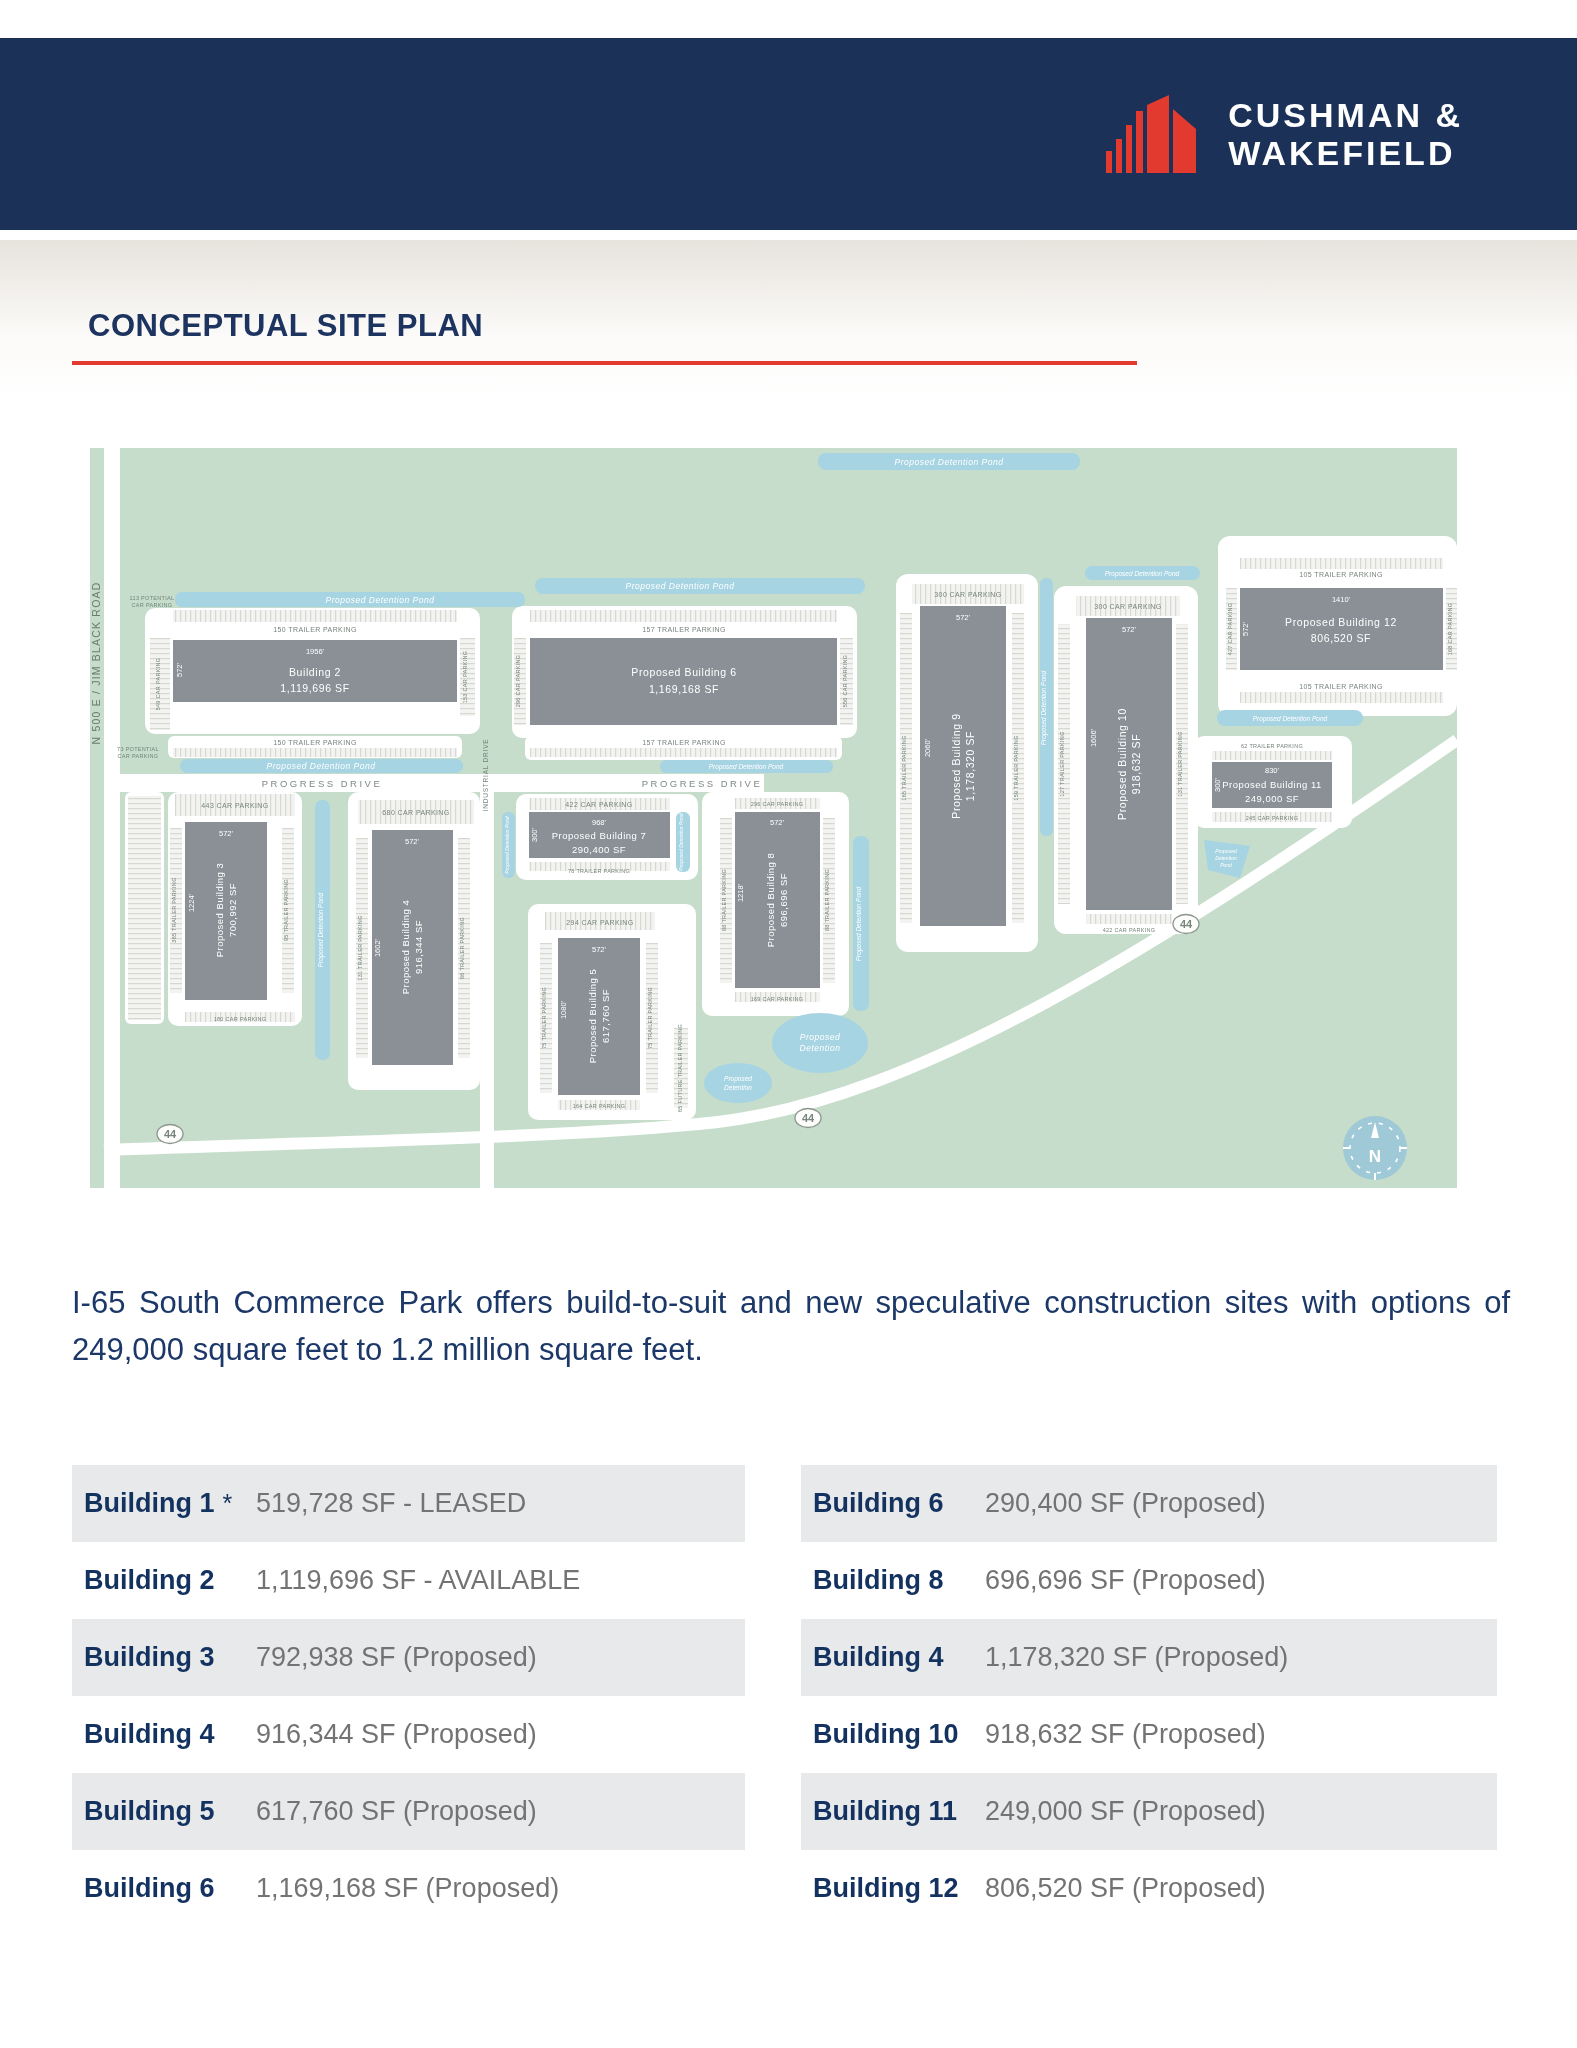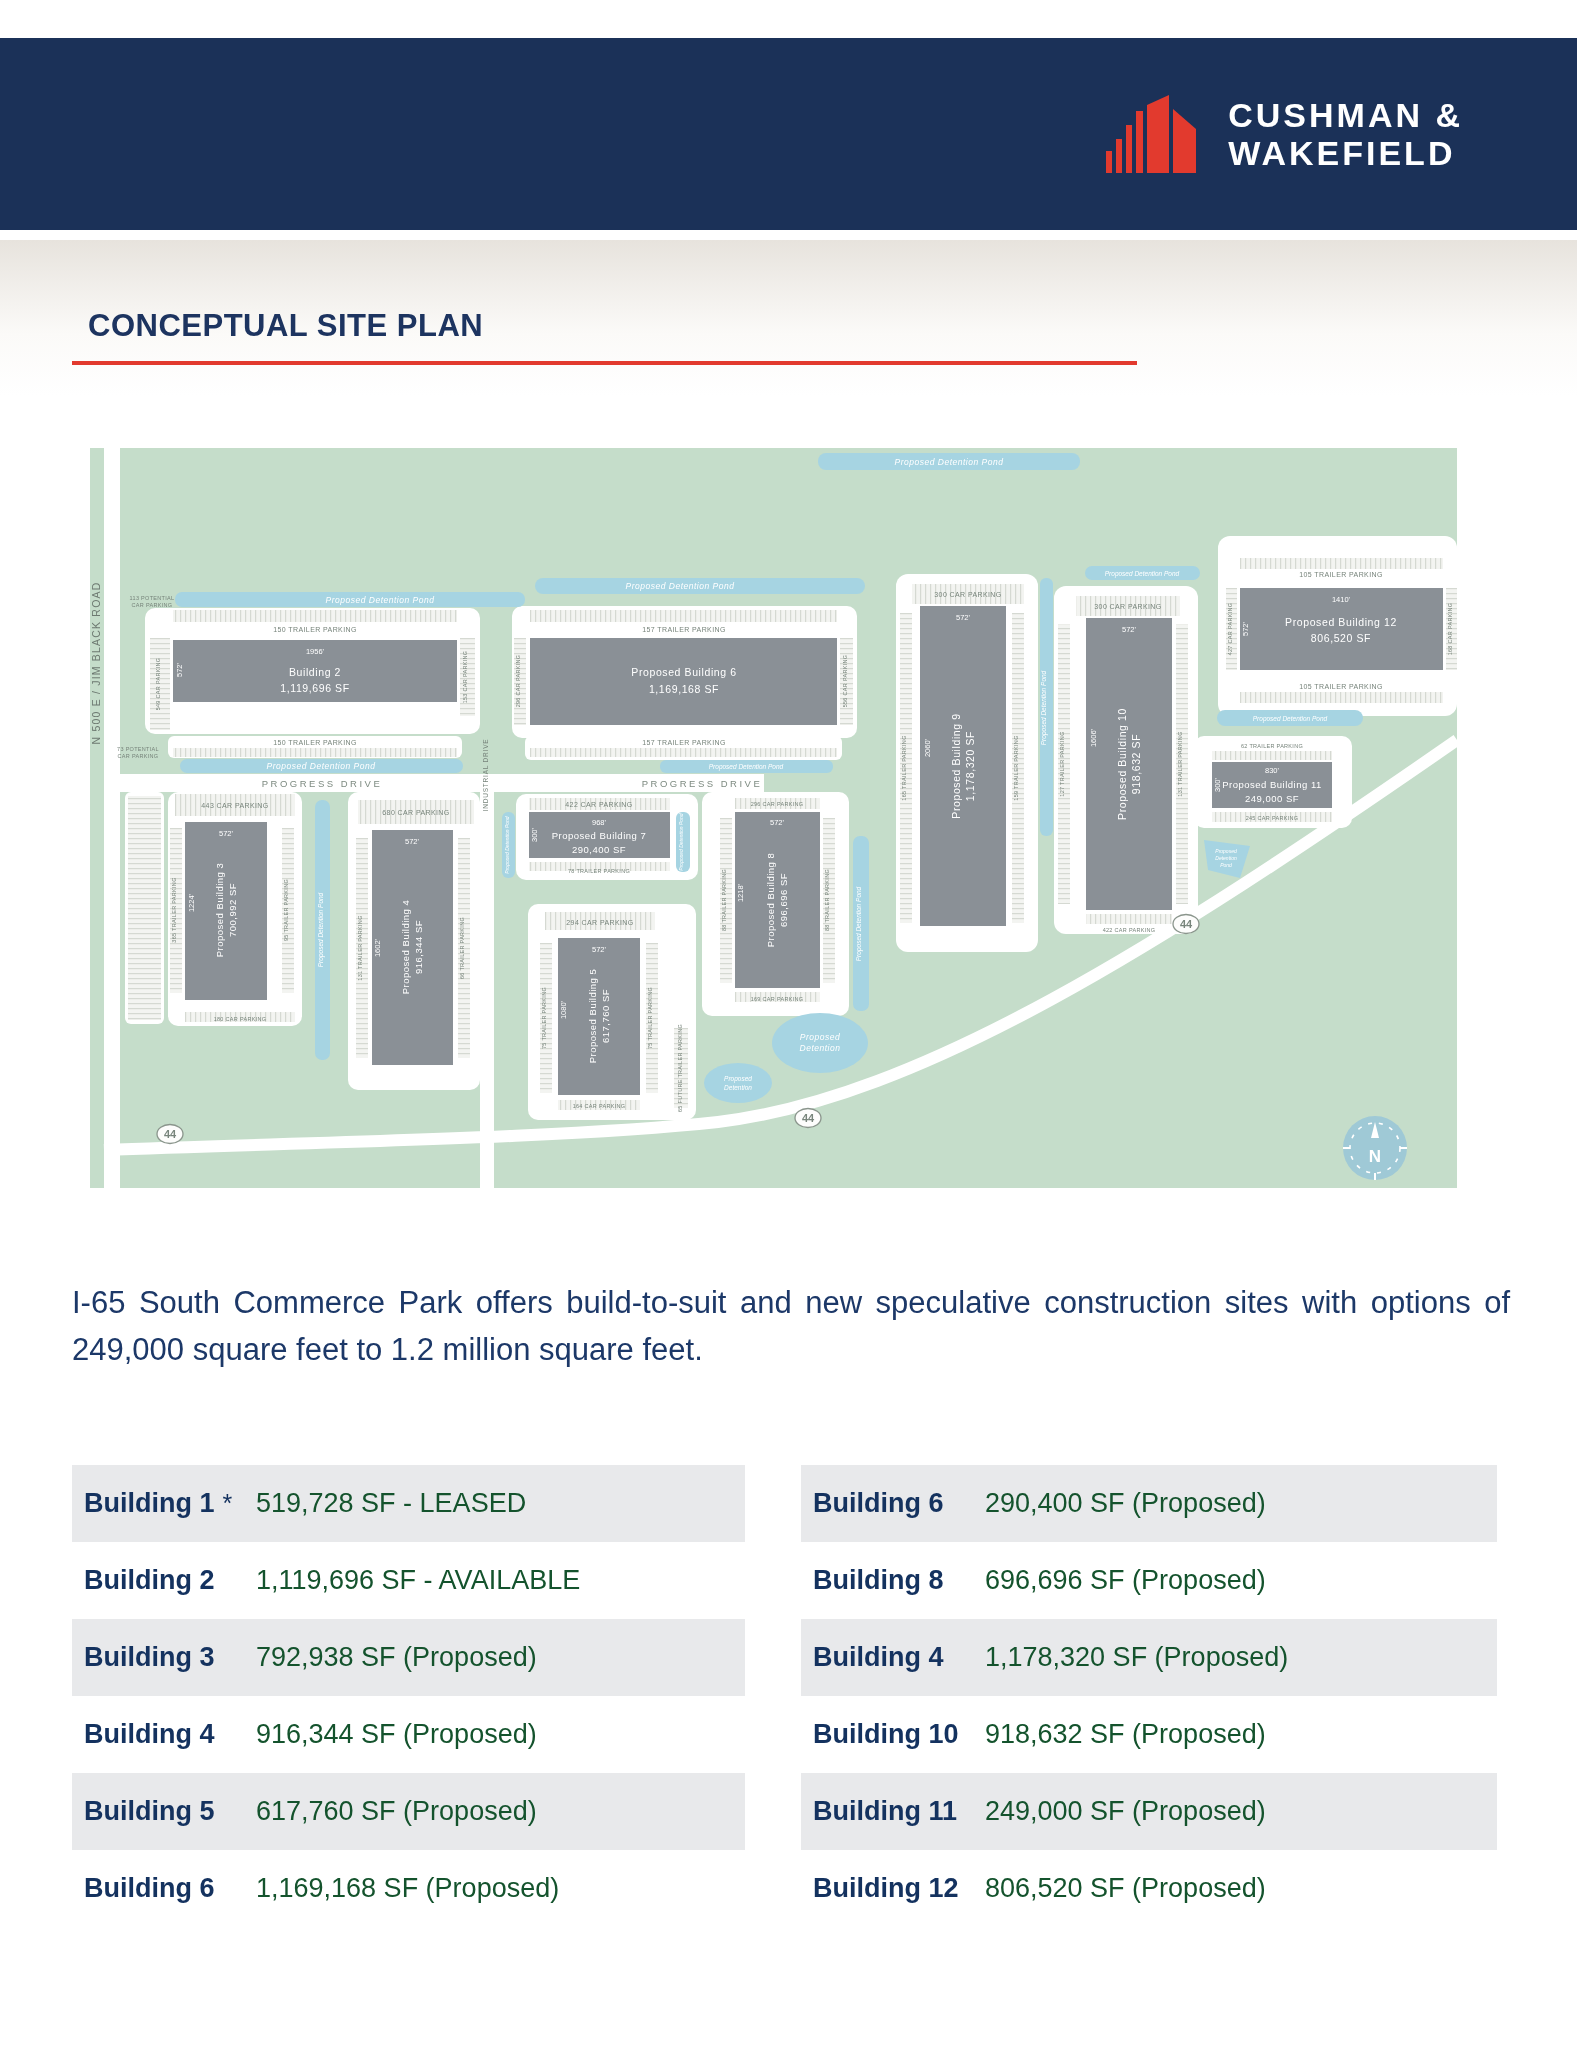--- a/index.html
+++ b/index.html
@@ -14,21 +14,21 @@
   .red-rule{width:1065px;height:4px;background:#e23a2e;margin-top:17px;}
   .map-wrap{margin:52px 0 0 90px;width:1367px;height:740px;}
   .intro{margin:92px 67px 0 72px;font-size:31px;line-height:1.5;color:#1c3868;text-align:justify;}
   .table-wrap{display:flex;margin:64px 0 0 72px;gap:56px;}
   .tcol{width:673px;margin-top:28px;}
   .tcol.right{width:696px;}
   .trow{height:77px;display:flex;align-items:center;padding-left:12px;box-sizing:border-box;}
   .trow.shade{background:#e8e9eb;}
   .bname{width:172px;flex:0 0 auto;font-weight:bold;color:#14325f;font-size:27px;white-space:nowrap;}
   .note{font-weight:normal;font-size:25px;margin-left:8px;color:#14325f;}
-  .bval{color:#14532d;font-size:27px;white-space:nowrap;}
+  .bval{color:#737373;font-size:27px;white-space:nowrap;}
   
   svg text{font-family:"Liberation Sans",sans-serif;}
   .tc{text-anchor:middle;}
   .grn{fill:#c5ddca;}
   .pad{fill:#ffffff;}
   .bld{fill:#8a9096;}
   .pond{fill:#a6d4e2;}
   .m-lbl{fill:#76837a;font-size:7px;letter-spacing:0.4px;}
   .m-lbl2{fill:#76837a;font-size:5.5px;letter-spacing:0.3px;}
   .m-bldg{fill:#ffffff;font-size:10.5px;letter-spacing:0.6px;}

